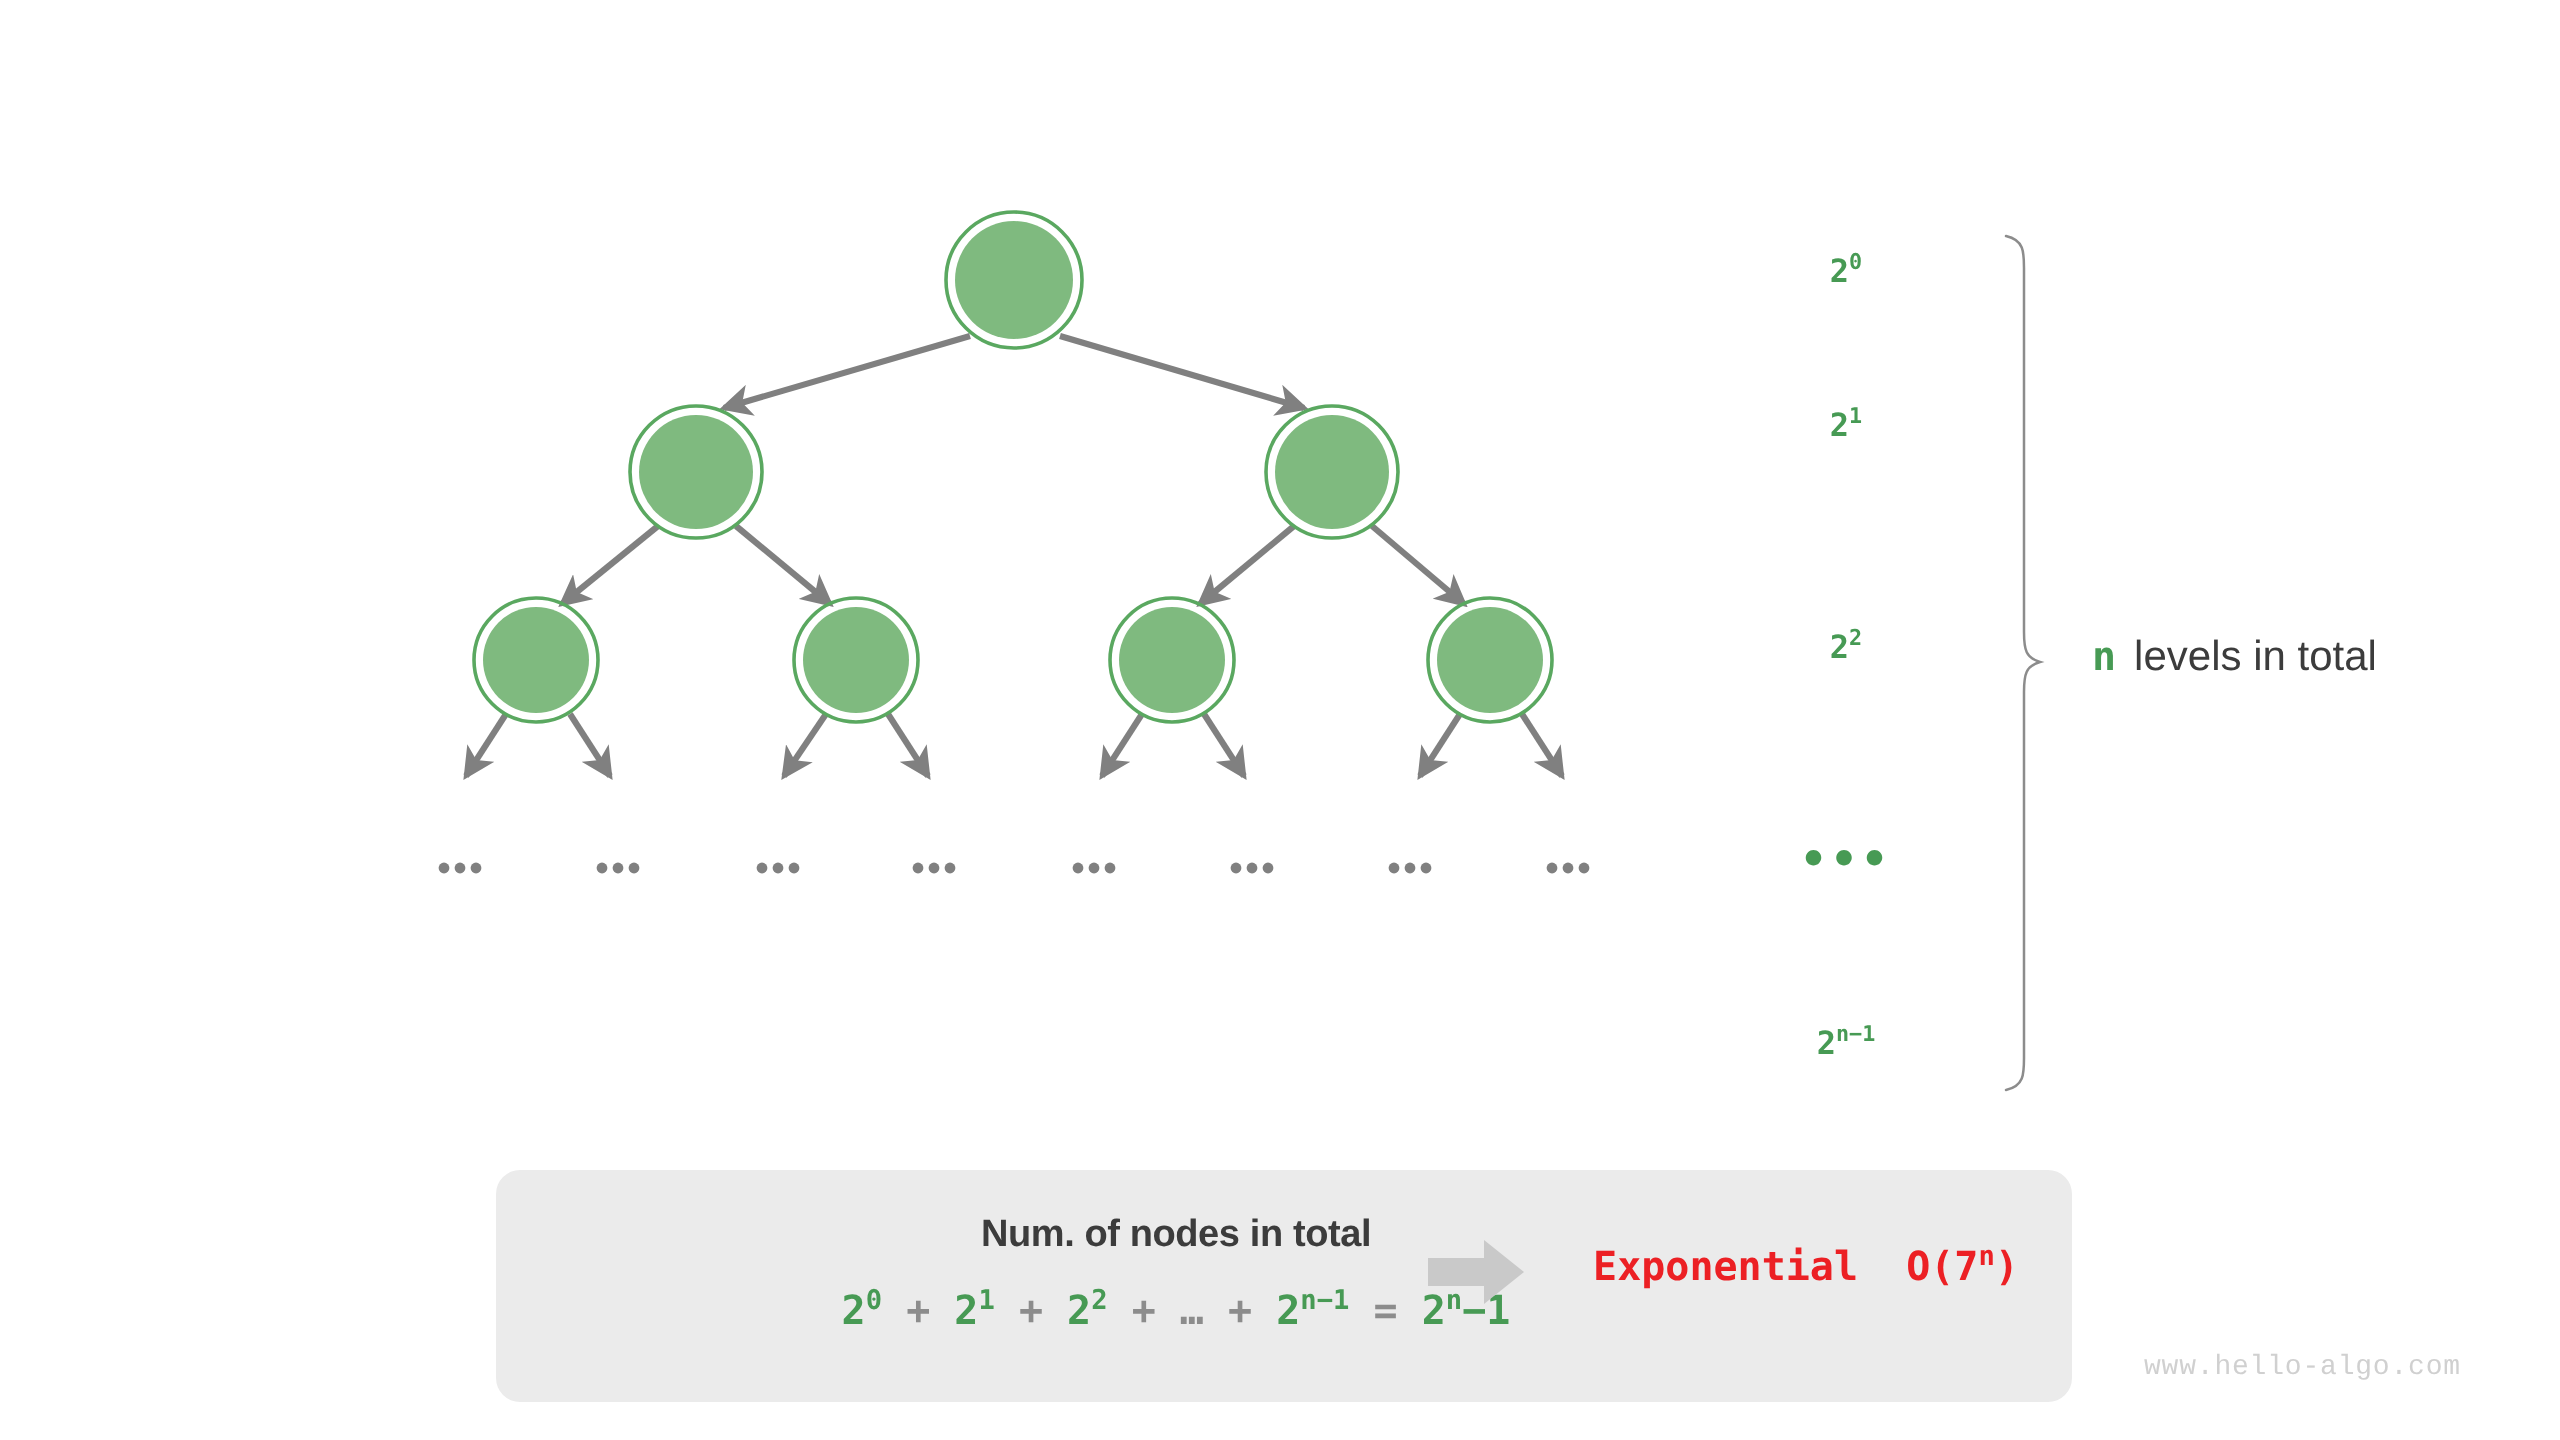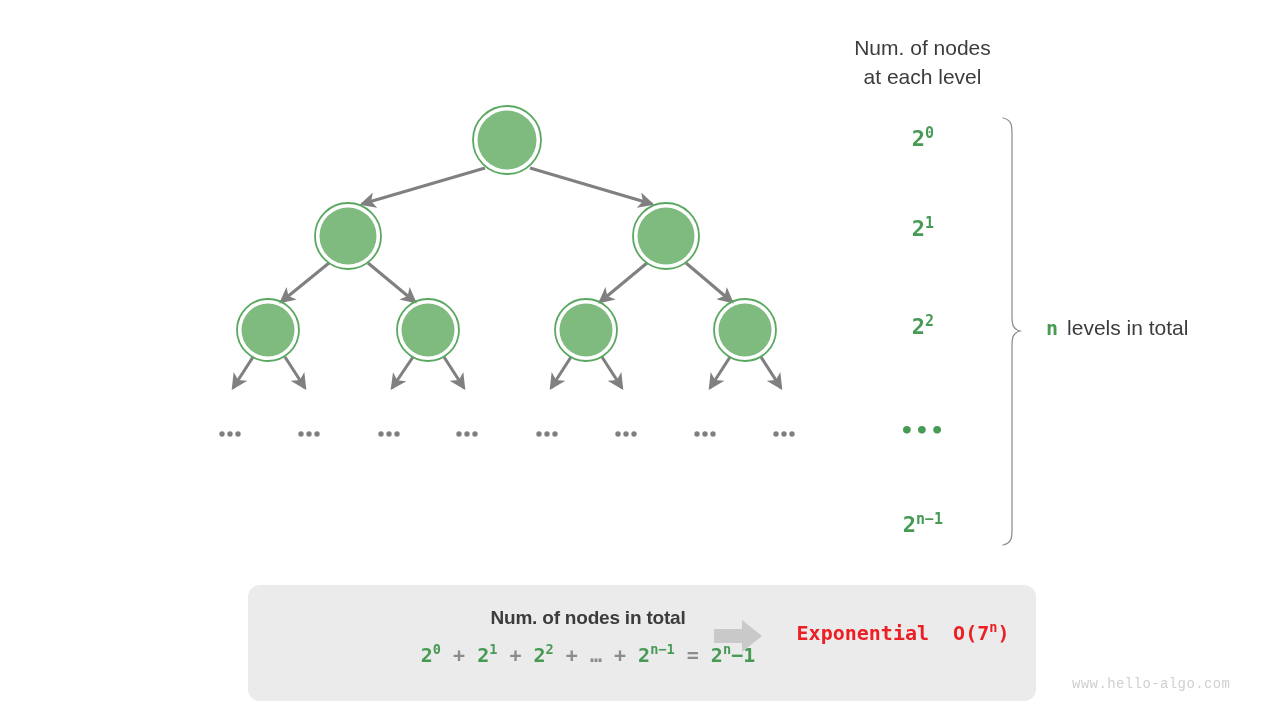--- a/index.html
+++ b/index.html
@@ -38,21 +38,21 @@
   }
 
   .level-label {
     position: absolute;
     width: 110px;
     text-align: center;
     left: 868px;
     color: #479a54;
     font-family: "DejaVu Sans Mono", monospace;
     font-weight: bold;
-    font-size: 22px;
+    font-size: 16px;
     letter-spacing: 0px;
   }
   .level-label sup {
     font-size: 0.68em;
     vertical-align: super;
     line-height: 0;
     font-weight: bold;
   }
   .level-label.dots {
     font-size: 22px;
@@ -234,27 +234,25 @@
           <circle cx="713" cy="434" r="2.7"></circle>
         </g>
       <g>
           <circle cx="776" cy="434" r="2.7"></circle>
           <circle cx="784" cy="434" r="2.7"></circle>
           <circle cx="792" cy="434" r="2.7"></circle>
         </g>
     </g>
   </svg>
 
-  <div class="col-header">Num. of nodes
-at each level</div>
 
   <div class="level-label" style="top:126px">
     <span>2</span><sup>0</sup>
   </div>
-  <div class="level-label" style="top:216px">
+  <div class="level-label" style="top:203px">
     <span>2</span><sup>1</sup>
   </div>
   <div class="level-label" style="top:314px">
     <span>2</span><sup>2</sup>
   </div>
   <div class="level-label dots" style="top:418px">
     <span>•••</span>
   </div>
   <div class="level-label" style="top:512px">
     <span>2</span><sup>n−1</sup>

